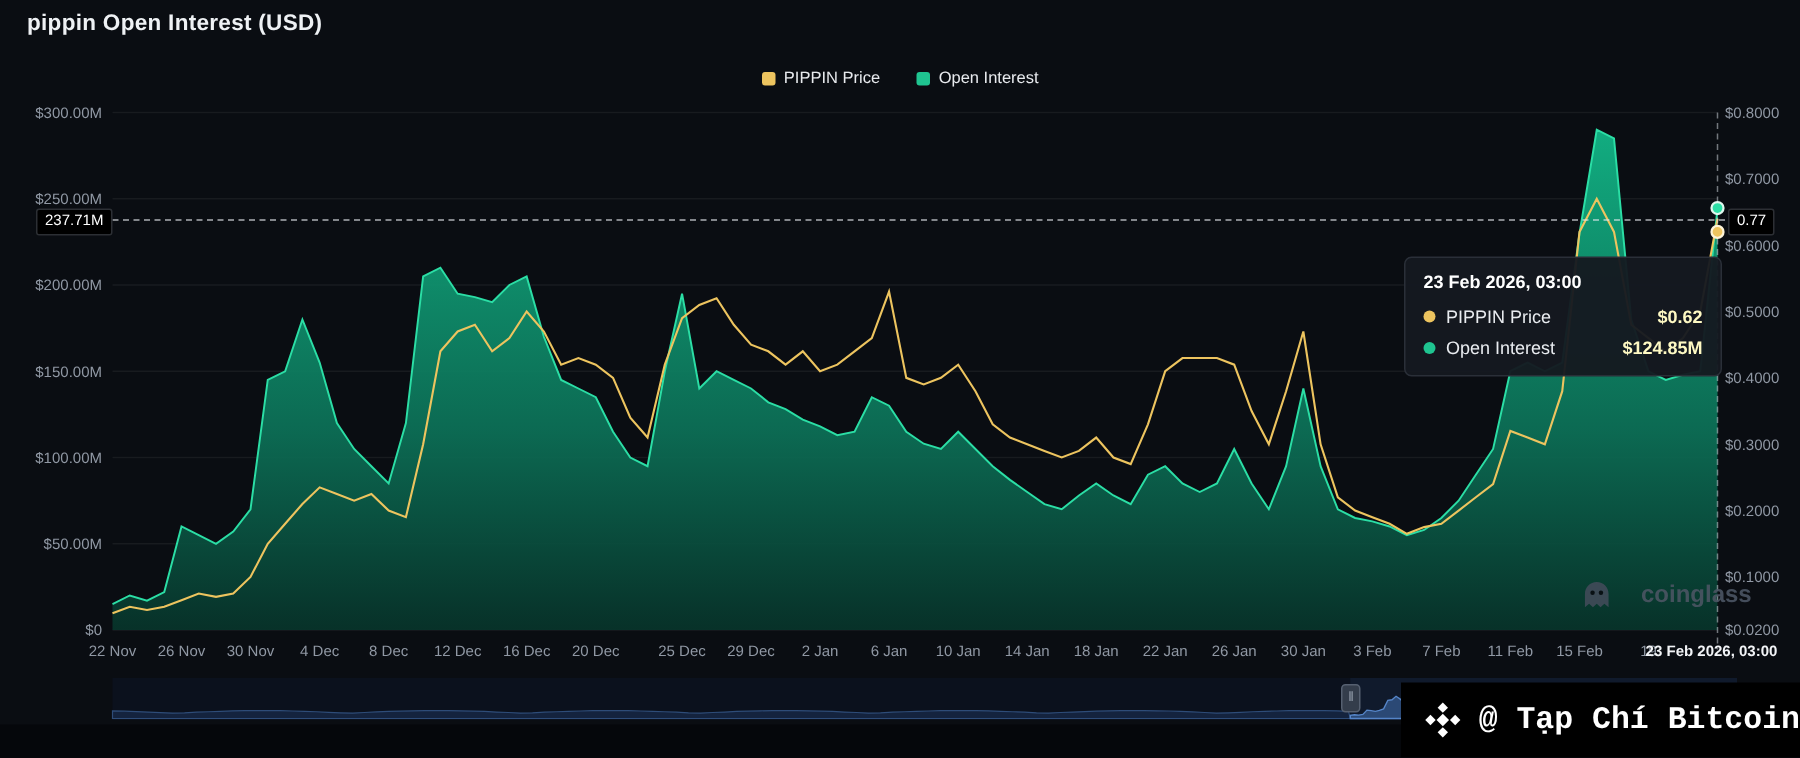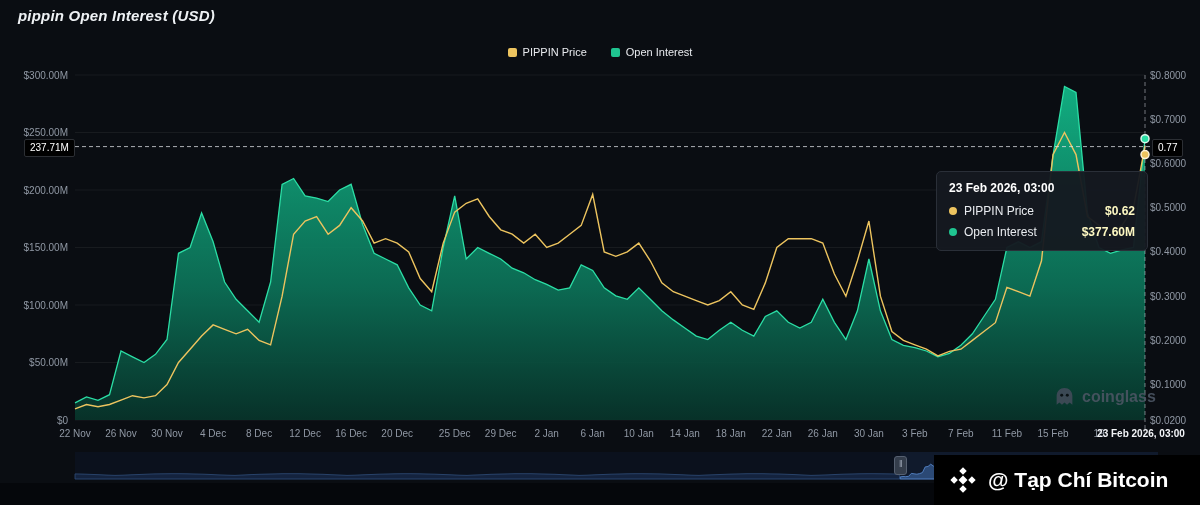--- a/index.html
+++ b/index.html
@@ -1,42 +1,42 @@
 <!DOCTYPE html>
 <html><head>
 <meta charset="utf-8">
 <style>
   html,body{margin:0;padding:0;background:#07090d;}
   .app{position:relative;width:1200px;height:505px;background:#0a0d12;overflow:hidden;
        font-family:"Liberation Sans",sans-serif;}
-  .title{position:absolute;left:18px;top:7px;font-size:15px;font-weight:bold;color:#eef1f4;letter-spacing:.2px;font-style:italic;}
+  .title{position:absolute;left:18px;top:7px;font-size:15px;font-weight:bold;color:#eef1f4;letter-spacing:.2px;}
   .legend{position:absolute;top:46px;left:0;width:100%;display:flex;justify-content:center;gap:24px;
           font-size:11px;color:#e8eaee;z-index:4;}
   .legend-item{display:flex;align-items:center;gap:6px;cursor:pointer;}
   .swatch{width:9px;height:9px;border-radius:2px;display:inline-block;background:#888;}
   svg{font-family:"Liberation Sans",sans-serif;}
   #chart-svg{position:absolute;left:0;top:0;z-index:1;}
   #nav-svg{position:absolute;left:0;top:450px;z-index:1;}
   .tooltip{position:absolute;left:936px;top:171px;width:212px;background:rgba(21,25,32,0.96);
            border:1px solid #2a2f38;border-radius:5px;padding:9px 12px 11px;box-sizing:border-box;z-index:6;}
   .tt-title{color:#ffffff;font-size:12px;font-weight:bold;margin-bottom:9px;}
   .tt-row{display:flex;align-items:center;gap:7px;font-size:12px;color:#e9ecf0;margin-top:7px;}
   .tt-dot{width:8px;height:8px;border-radius:50%;flex:0 0 auto;background:#888;}
   .tt-val{margin-left:auto;font-weight:bold;color:#fef9c3;}
   .badge{position:absolute;background:#000;color:#fff;font-size:10px;line-height:12px;padding:2px 5px;
          border-radius:2px;border:1px solid #2c2f34;z-index:7;white-space:nowrap;}
   #badge-left{left:24px;top:139px;}
   #badge-right{left:1152px;top:139px;}
   .coinglass{position:absolute;left:1054px;top:386px;display:flex;align-items:center;gap:7px;z-index:2;opacity:.9;}
-  .coinglass .cg-text{color:#4b5563;font-size:16px;font-weight:bold;}
+  .coinglass .cg-text{color:#4b5563;font-size:16px;font-weight:bold;margin-left:12px;}
   .nav-handle{position:absolute;width:11px;height:17px;top:456px;background:#343d4b;border:1px solid #566070;
               border-radius:3px;color:#9aa4b2;font-size:9px;line-height:15px;text-align:center;z-index:3;cursor:ew-resize;}
   .bottom-strip{position:absolute;left:0;bottom:0;width:100%;height:22px;background:#05070b;z-index:2;}
   .site-mark{position:absolute;right:0;bottom:0;width:266px;height:50px;background:#000;display:flex;
-             align-items:center;gap:10px;padding-left:14px;box-sizing:border-box;z-index:10;}
+             align-items:center;gap:10px;padding-left:14px;box-sizing:border-box;z-index:10;font-family:Liberation Mono, monospace;}
   .site-mark .site-text{color:#fff;font-size:21px;font-weight:bold;white-space:nowrap;}
 </style>
 </head>
 <body>
 
 <div class="app">
 
   <div class="title">pippin Open Interest (USD)</div>
 
   <div class="legend">
@@ -120,21 +120,21 @@
   <div class="tooltip">
     <div class="tt-title">23 Feb 2026, 03:00</div>
     <div class="tt-row">
       <span class="tt-dot" style="background: rgb(237, 196, 95);"></span>
       <span>PIPPIN Price</span>
       <span class="tt-val">$0.62</span>
     </div>
     <div class="tt-row">
       <span class="tt-dot" style="background: rgb(31, 196, 144);"></span>
       <span>Open Interest</span>
-      <span class="tt-val">$377.60M</span>
+      <span class="tt-val">$124.85M</span>
     </div>
   </div>
 
   <div class="coinglass">
     <svg width="21" height="21" viewBox="0 0 24 24">
       <path d="M12 2.2 C6.8 2.2 3 6.2 3 11.4 V21.5 L6.2 18.8 L9.1 21.5 L12 18.8 L14.9 21.5 L17.8 18.8 L21 21.5 V11.4 C21 6.2 17.2 2.2 12 2.2 Z" fill="#414b59"></path>
       <circle cx="8.8" cy="10.5" r="1.7" fill="#0a0d12"></circle>
       <circle cx="15.2" cy="10.5" r="1.7" fill="#0a0d12"></circle>
     </svg>
     <span class="cg-text">coinglass</span>

